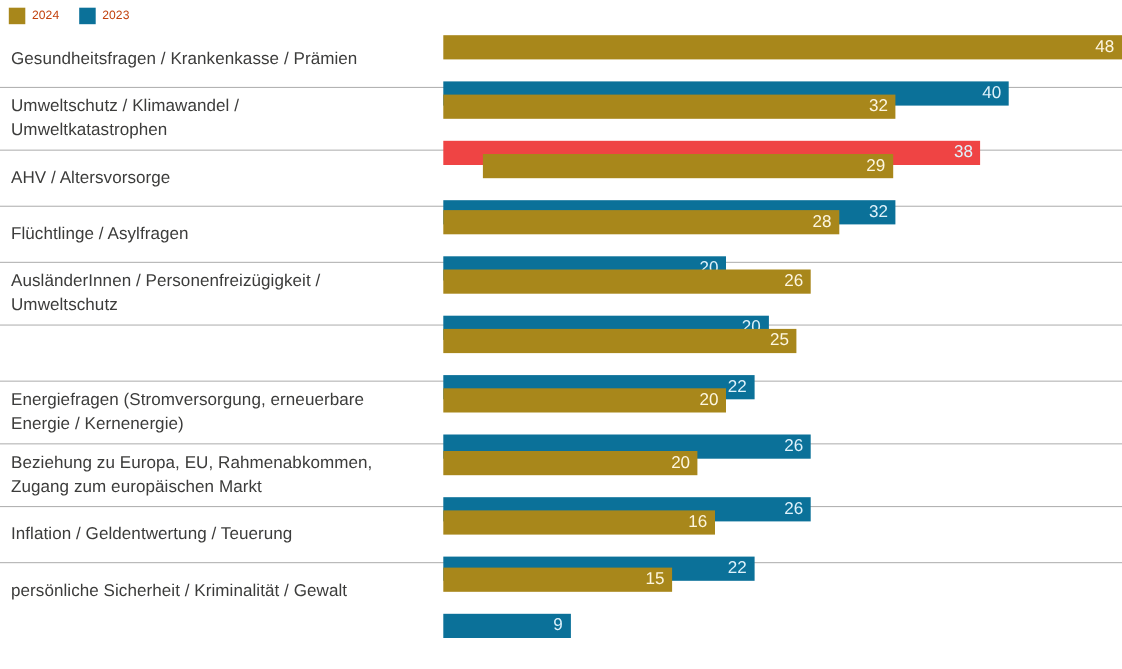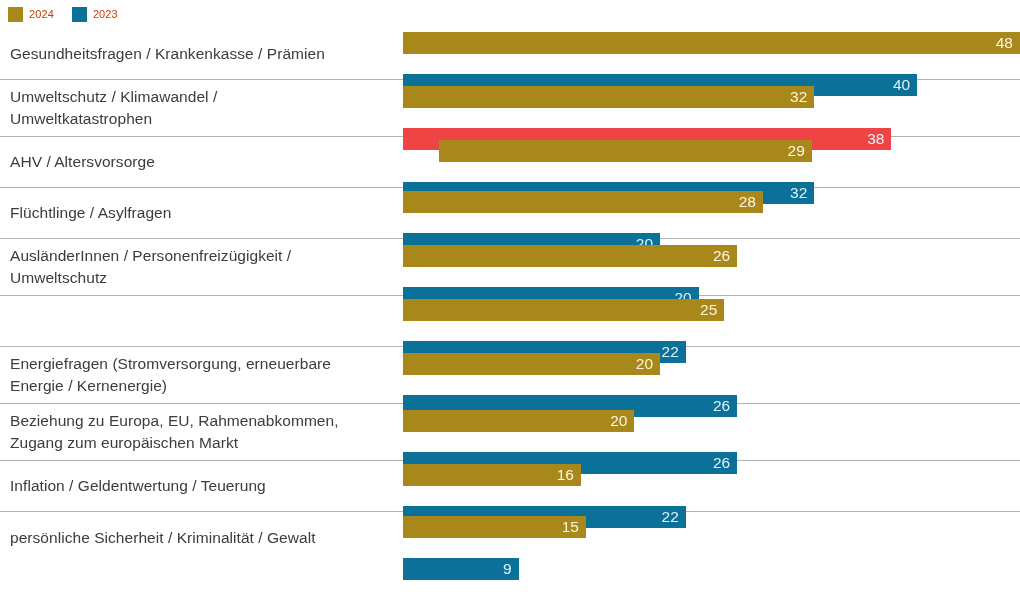--- a/index.html
+++ b/index.html
@@ -218,32 +218,32 @@
             <span class="bar-value">20</span>
           </div>
           <div class="bar bar-2023" style="width: 334.208px; background: rgb(11, 113, 153);">
             <span class="bar-value">26</span>
           </div>
         </div>
       </div>
       <div class="chart-row row-h1">
         <div class="row-label">Inflation / Geldentwertung / Teuerung</div>
         <div class="row-bars">
-          <div class="bar bar-2024" style="width: 178px; background: rgb(168, 135, 27);">
+          <div class="bar bar-2024" style="width: 247px; background: rgb(168, 135, 27);">
             <span class="bar-value">16</span>
           </div>
           <div class="bar bar-2023" style="width: 282.792px; background: rgb(11, 113, 153);">
             <span class="bar-value">22</span>
           </div>
         </div>
       </div>
       <div class="chart-row row-h1">
         <div class="row-label">persönliche Sicherheit / Kriminalität / Gewalt</div>
         <div class="row-bars">
-          <div class="bar bar-2024" style="width: 183px; background: rgb(168, 135, 27);">
+          <div class="bar bar-2024" style="width: 208px; background: rgb(168, 135, 27);">
             <span class="bar-value">15</span>
           </div>
           <div class="bar bar-2023" style="width: 115.688px; background: rgb(11, 113, 153);">
             <span class="bar-value">9</span>
           </div>
         </div>
       </div>
     </div>
 
 </div>

